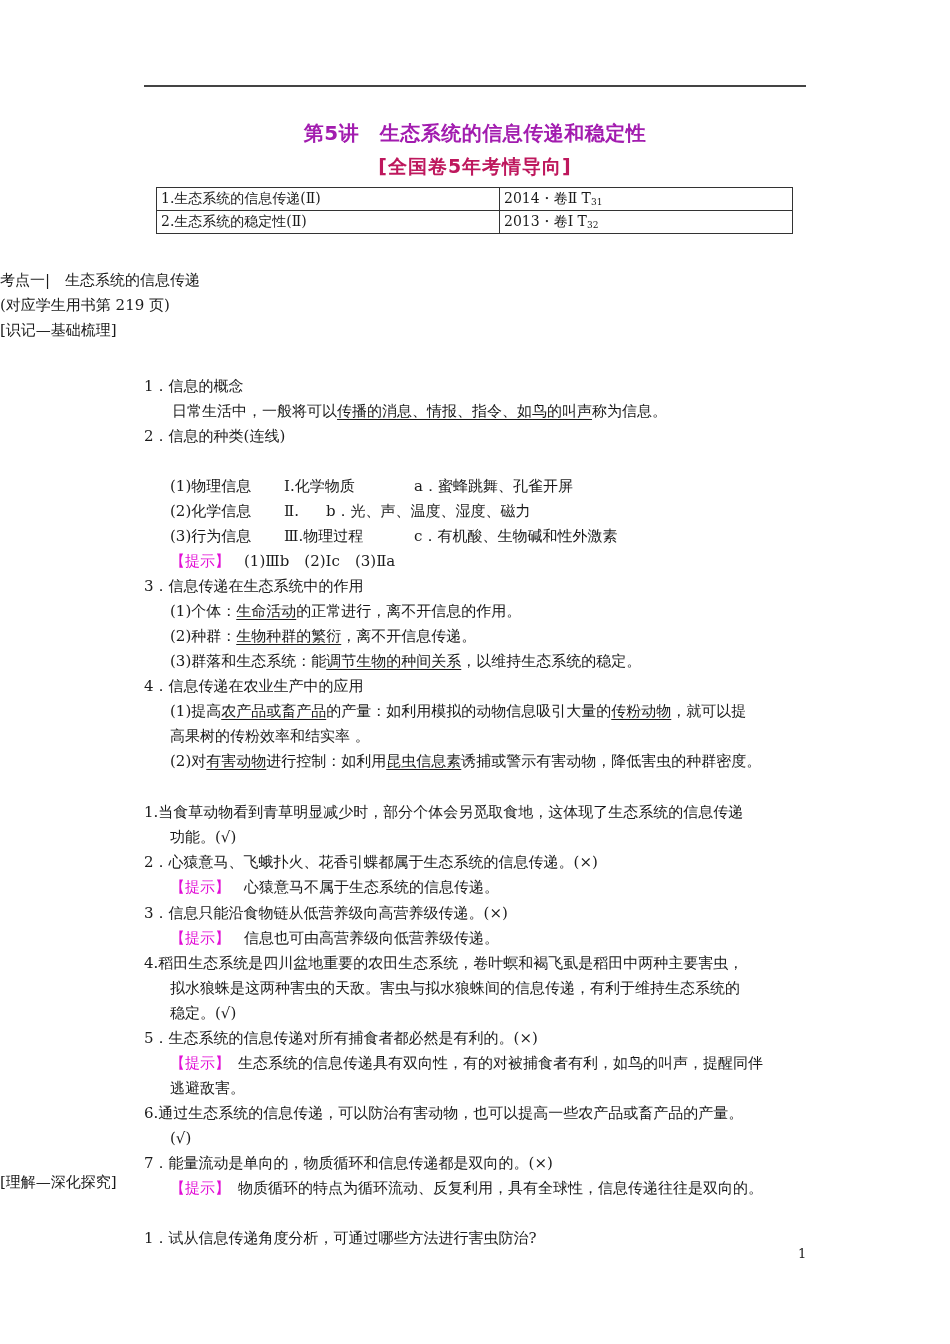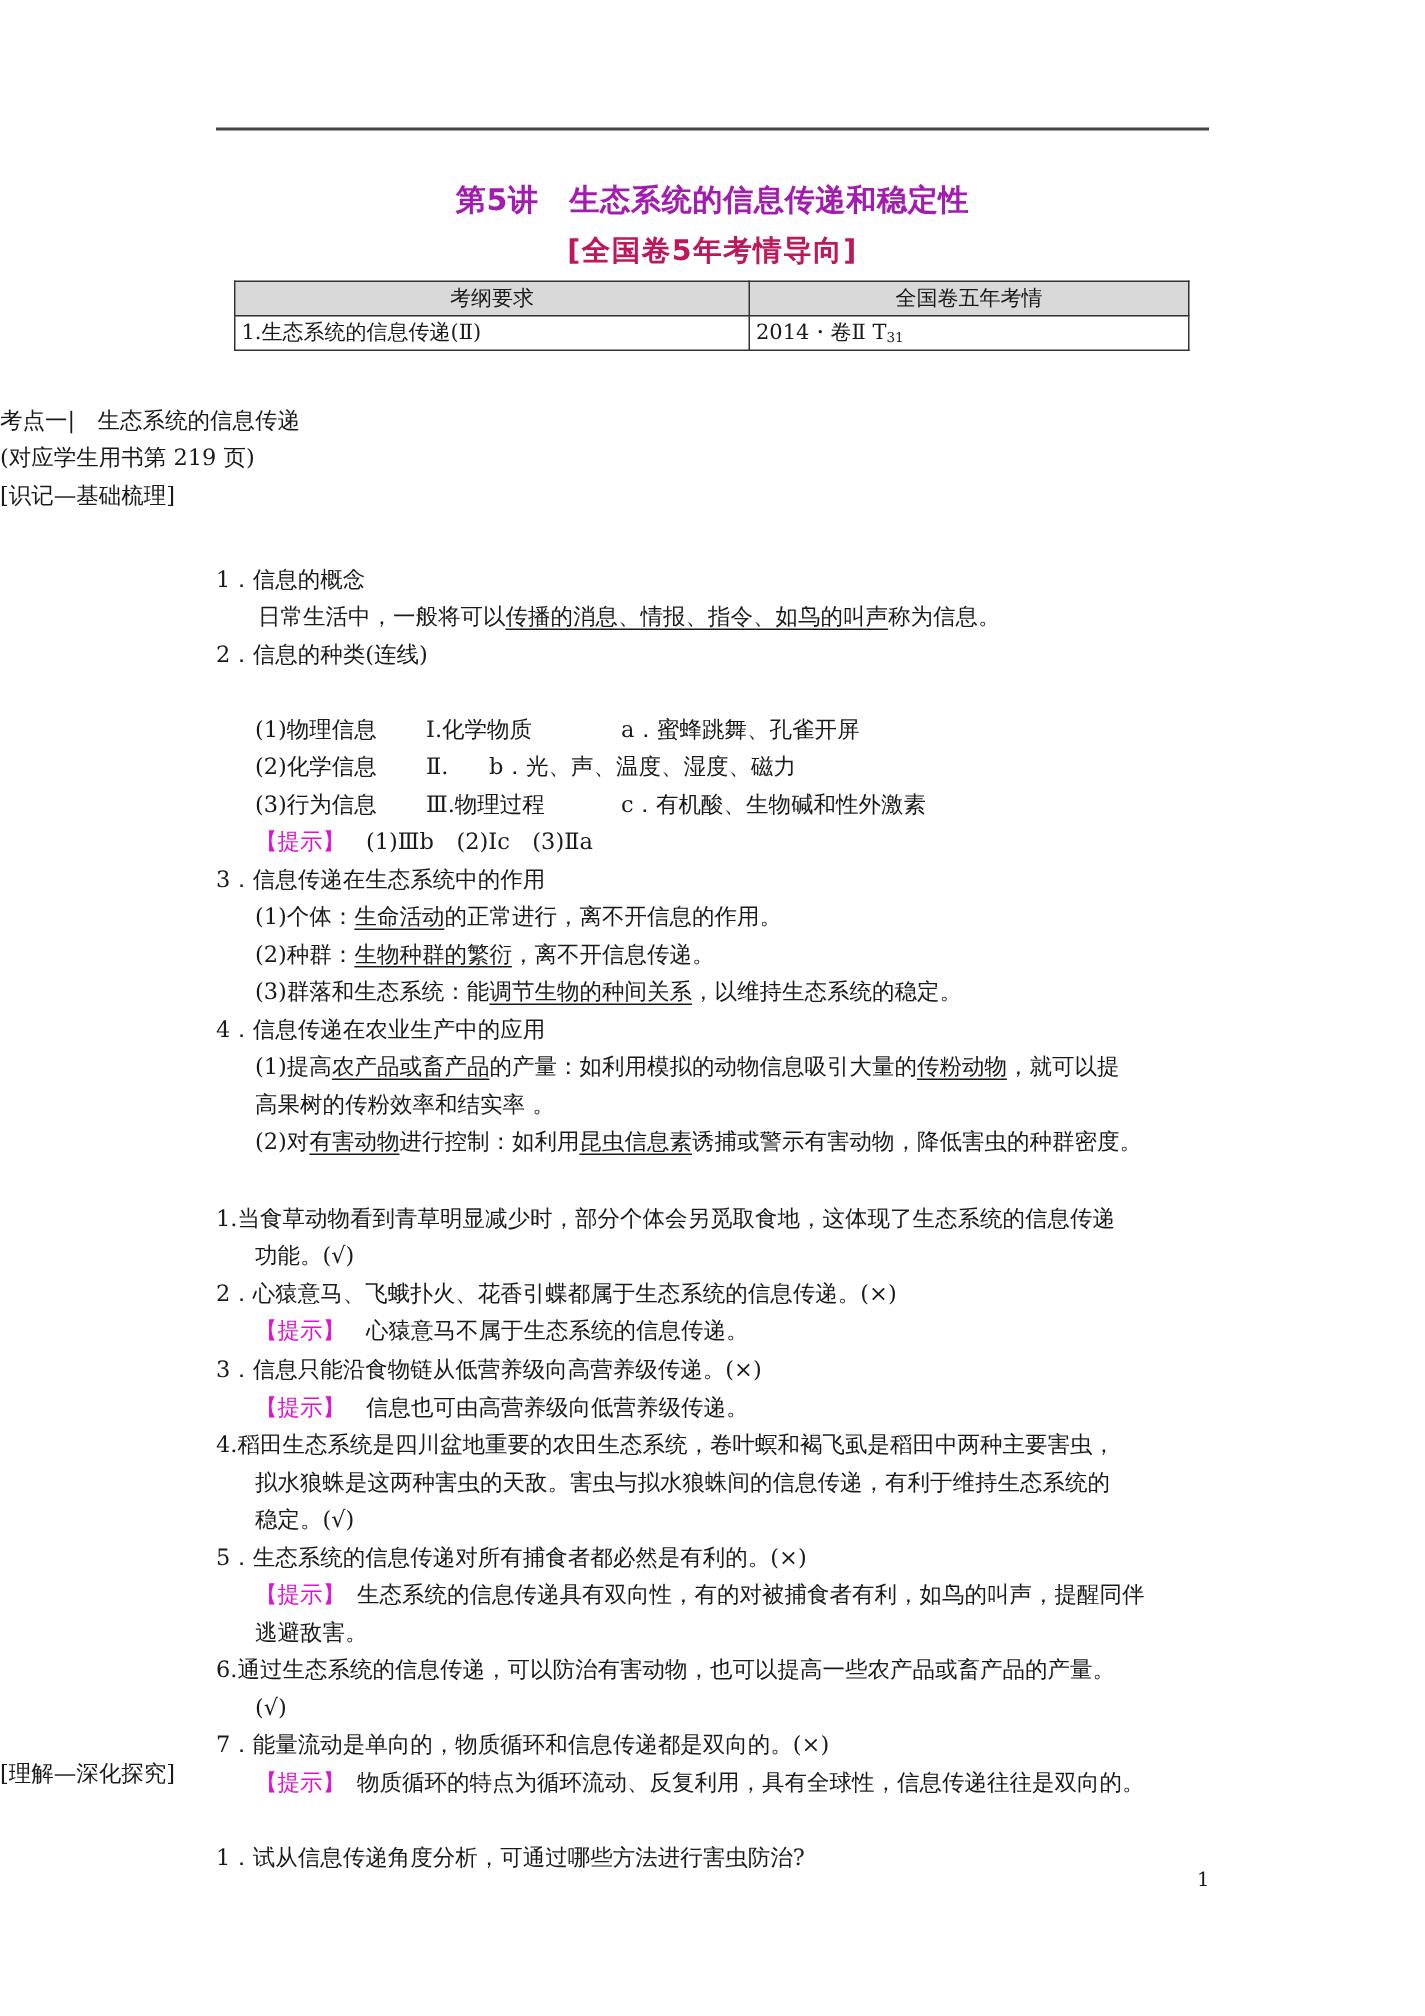--- a/index.html
+++ b/index.html
@@ -48,27 +48,27 @@
 </head>
 <body>
 
 <div class="page-rule"></div>
 
 <div class="title">第5讲　生态系统的信息传递和稳定性</div>
 <div class="subtitle">[全国卷5年考情导向]</div>
 
 <table class="exam">
   <tbody>
-      <tr>
-    <th class="c1">考纲要求</th>
-    <th>全国卷五年考情</th>
-  </tr>
   <tr>
     <td class="c1">1.生态系统的信息传递(Ⅱ)</td>
     <td><span>2014・卷Ⅱ T</span><sub>31</sub></td>
+  </tr>
+  <tr>
+    <td class="c1">2.生态系统的稳定性(Ⅱ)</td>
+    <td><span>2013・卷Ⅰ T</span><sub>32</sub></td>
   </tr>
 </tbody>
   </table>
 
 <div class="center-line" style="top:271px">考点一|　生态系统的信息传递</div>
 <div class="center-line" style="top:296px">(对应学生用书第 219 页)</div>
 <div class="center-line" style="top:321px">[识记—基础梳理]</div>
 
 <div class="line" style="left:144px; top:346px">1．信息的概念</div>
 <div class="line" style="left:172px; top:371px"><span>日常生活中，一般将可以</span><span class="u">传播的消息、情报、指令、如鸟的叫声</span><span>称为信息。</span></div>

